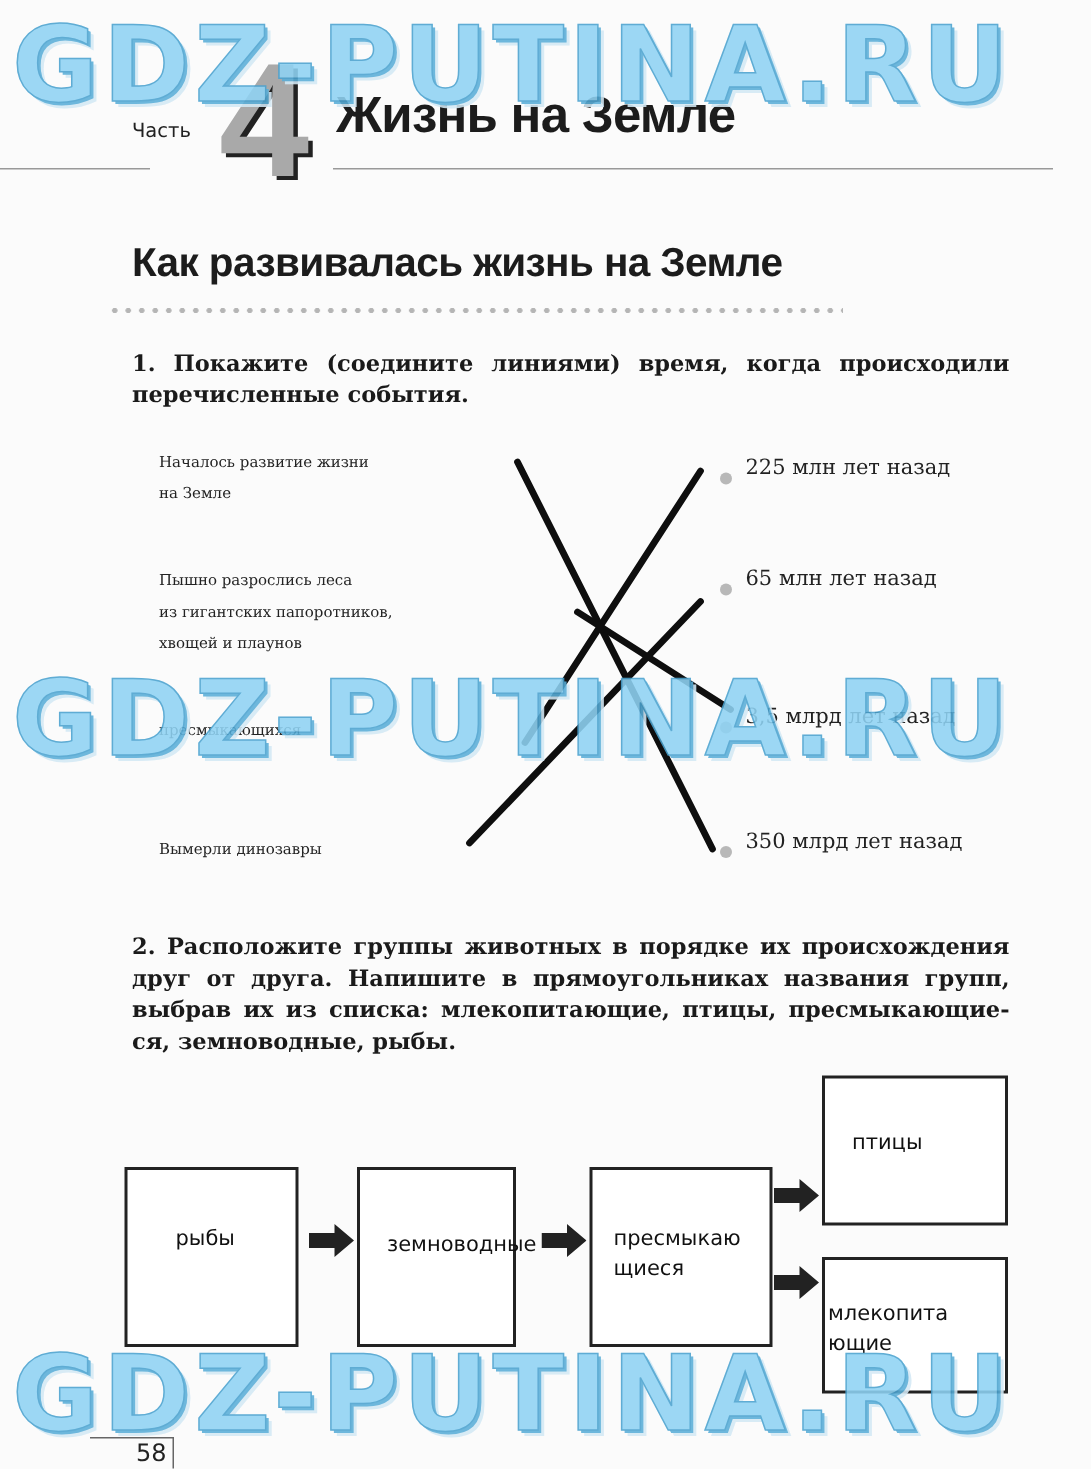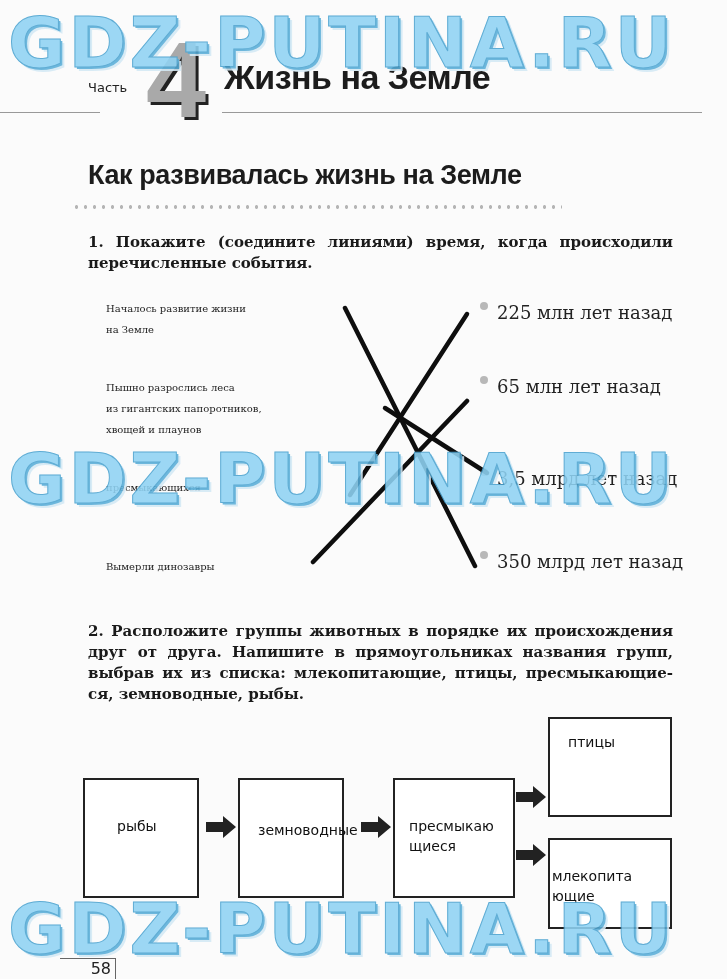--- a/index.html
+++ b/index.html
@@ -26,21 +26,21 @@
     left: 88px; top: 160px; font-family: "Liberation Sans", sans-serif; font-weight: bold;
     font-size: 27px; color: #1c1c1c; letter-spacing: -0.4px;
   }
   .dots { left: 72px; top: 204px; width: 490px; height: 6px;
     background-image: radial-gradient(circle, #b5b5b5 1.6px, transparent 2px);
     background-size: 9px 6px; }
   .task-text { left: 88px; width: 585px; font-size: 15px; line-height: 21px; font-weight: bold; text-align: justify; }
   .task1 { top: 232px; }
   .task2 { top: 621px; }
   .event { left: 106px; font-size: 10px; line-height: 21px; color: #222; }
-  .time { left: 480px; font-size: 18px; line-height: 21px; color: #222; display: flex; align-items: flex-start; }
+  .time { left: 480px; font-size: 14px; line-height: 21px; color: #222; display: flex; align-items: flex-end; }
   .bullet { width: 8px; height: 8px; border-radius: 50%; background: #b8b8b8; margin-right: 9px; display: inline-block; }
   svg.lines { position: absolute; left: 0; top: 0; width: 727px; height: 979px; pointer-events: none; }
   .box { border: 2px solid #222; background: #fff; box-sizing: border-box;
     font-family: "DejaVu Sans", sans-serif; font-size: 14px; color: #111; }
   .box span { position: absolute; line-height: 20px; }
   .arrow { width: 30px; height: 22px; }
   .watermark {
     font-family: "DejaVu Sans", sans-serif; font-weight: bold; font-size: 70px; letter-spacing: 3px;
     color: #8fd3f4; opacity: 0.88;
     text-shadow: 2px 2px 0 #5aaed8, 4px 4px 0 #d4e9f5;
@@ -102,21 +102,21 @@
   <span style="left:32px;top:36px">рыбы</span>
 </div>
 <div class="abs box" style="left:238px;top:778px;width:106px;height:120px">
   <span style="left:18px;top:40px">земноводные</span>
 </div>
 <div class="abs box" style="left:393px;top:778px;width:122px;height:120px">
   <span style="left:14px;top:36px">пресмыкаю</span>
   <span style="left:14px;top:56px">щиеся</span>
 </div>
 <div class="abs box" style="left:548px;top:717px;width:124px;height:100px">
-  <span style="left:18px;top:13px">птицы</span>
+  <span style="left:18px;top:33px">птицы</span>
 </div>
 <div class="abs box" style="left:548px;top:838px;width:124px;height:91px">
   <span style="left:2px;top:26px">млекопита</span>
   <span style="left:2px;top:46px">ющие</span>
 </div>
 
 <svg class="abs arrow" style="left:206px;top:816px" viewBox="0 0 30 22">
     <polygon points="0,6 17,6 17,0 30,11 17,22 17,16 0,16" fill="#222"></polygon>
   </svg>
 <svg class="abs arrow" style="left:361px;top:816px" viewBox="0 0 30 22">

